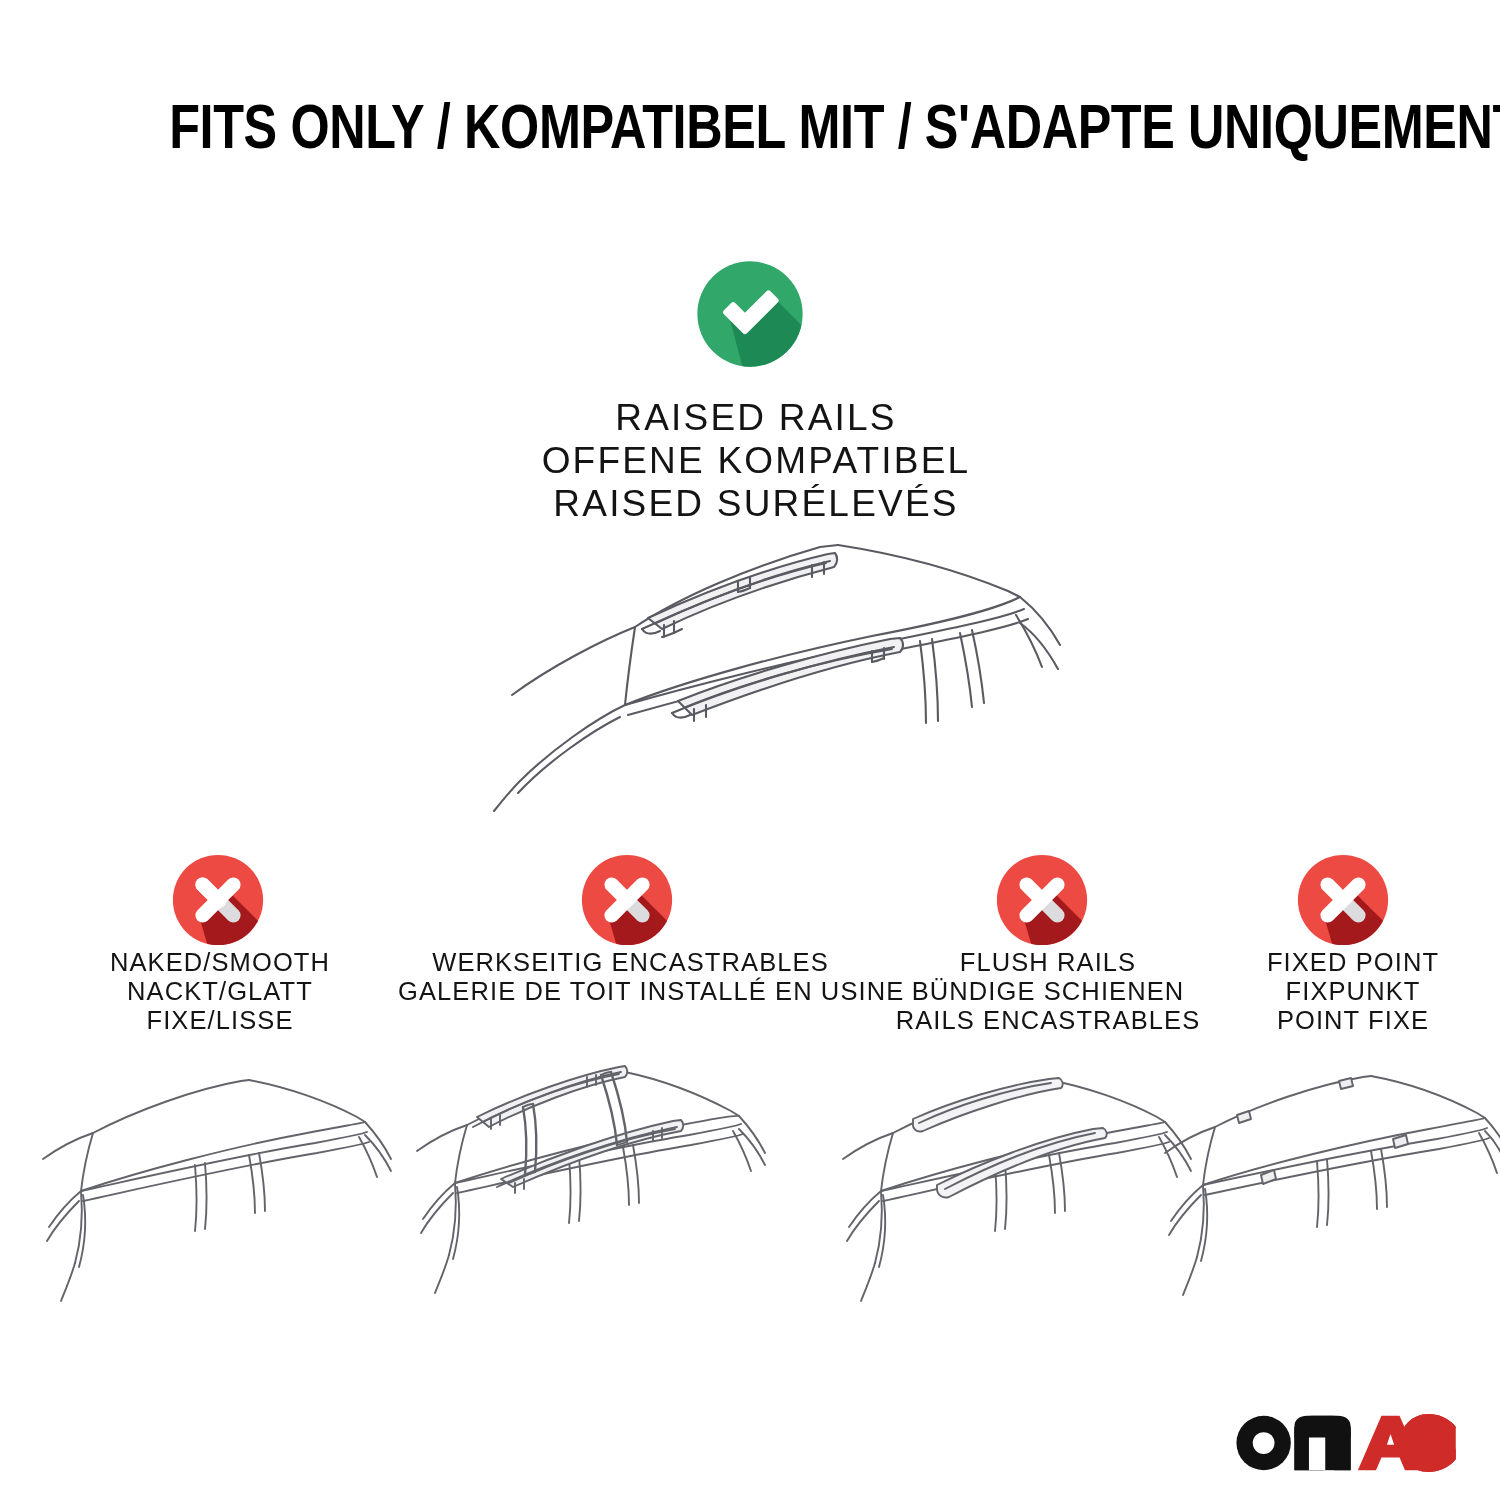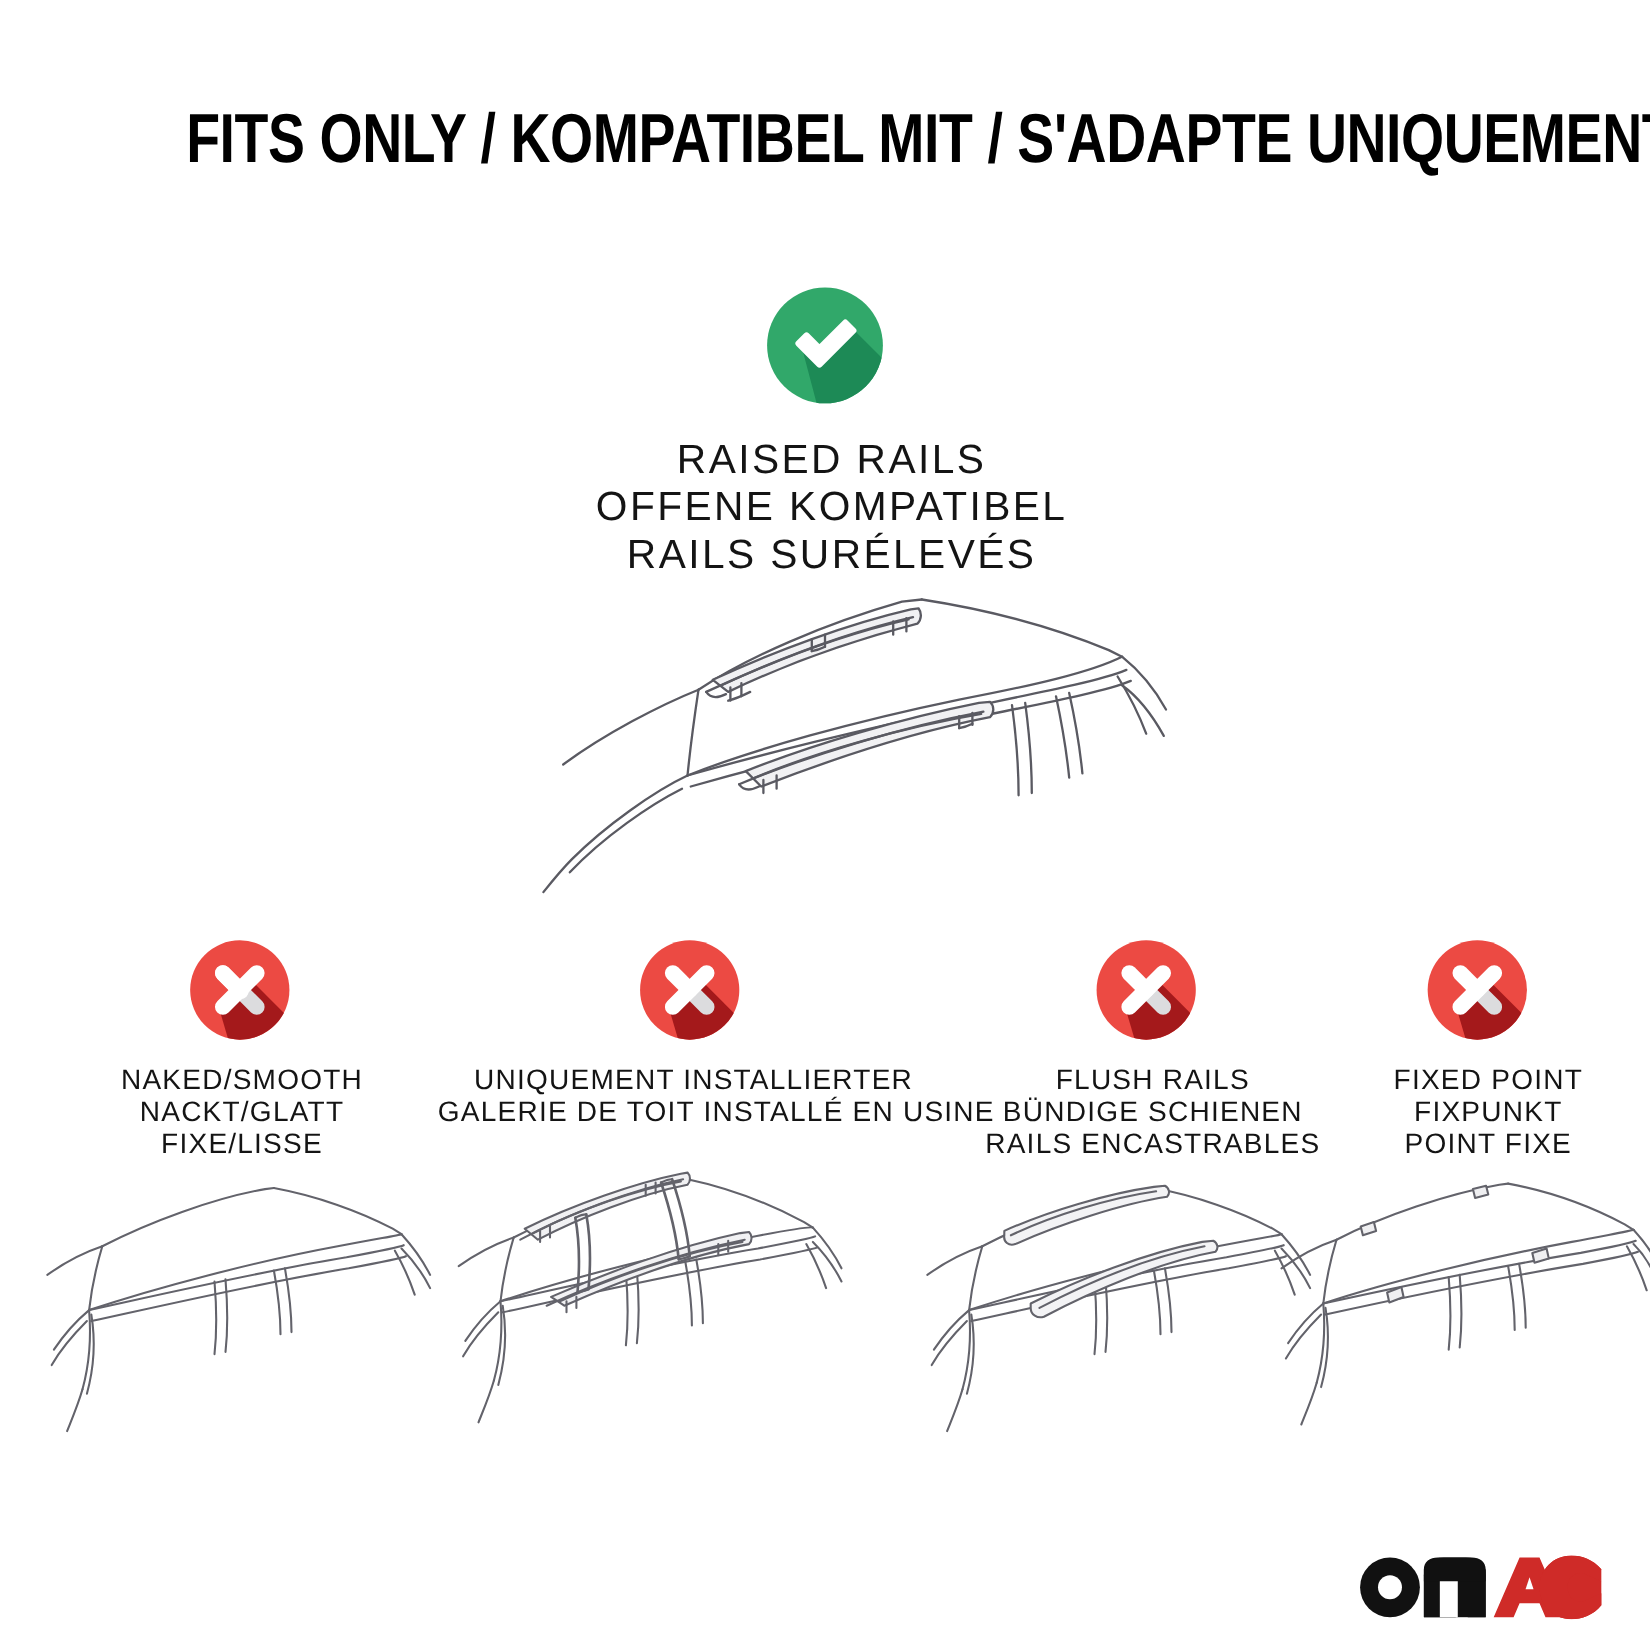--- a/index.html
+++ b/index.html
@@ -65,21 +65,21 @@
   
   .cols{
     position:absolute;left:0;top:852px;width:1500px;height:200px;
   }
   .col{
     position:absolute;top:0;text-align:center;
   }
   .col .col-badge{
     width:96px;height:96px;margin:0 auto;
   }
-  .col .col-labels{margin-top:20px;}
+  .col .col-labels{margin-top:0;}
   .col .label-line{
     font-size:25.5px;
     line-height:29px;
     letter-spacing:1.1px;
   }
   .col-1{left:30px;width:380px;}
   .col-2{left:398px;width:465px;}
   .col-3{left:858px;width:380px;}
   .col-4{left:1218px;width:270px;}
 
@@ -129,21 +129,21 @@
         <circle cx="50" cy="50" r="47" fill="#31a86a"></circle>
         <g clip-path="url(#heroClip)">
           <path d="M30 47 L45 62 L70 34 L100 64 L100 100 L44 100 Z" fill="#1d8a56"></path>
         </g>
         <path d="M28.5 48.5 l6.5 -6.5 l10.5 10.5 l21 -21 l6.5 6.5 l-27.5 27.5 Z" fill="#ffffff" stroke="#ffffff" stroke-width="5" stroke-linejoin="round" stroke-linecap="round"></path>
       </svg>
     </div>
     <div class="hero-labels">
       <div class="label-line">RAISED RAILS</div>
       <div class="label-line">OFFENE KOMPATIBEL</div>
-      <div class="label-line">RAILS SURÉLEVÉS</div>
+      <div class="label-line">RAISED SURÉLEVÉS</div>
     </div>
   </div>
 
   <div class="hero-art">
     <svg viewBox="0 0 660 320" aria-hidden="true">
       <g fill="none" stroke="#5a5a62" stroke-width="2.1" stroke-linecap="round" stroke-linejoin="round">
 
         <path d="M215 122 C 260 92, 330 62, 400 42 L 418 40"></path>
         <path d="M418 40 C 470 48, 530 62, 588 86 L 600 92"></path>
         <path d="M215 122 C 212 142, 208 170, 205 200"></path>
@@ -235,21 +235,21 @@
             <path d="M58 38 L100 80 L100 100 L40 100 L30 66 Z" fill="#a4191b"></path>
           </g>
           <g stroke-linecap="round" stroke-linejoin="round">
             <path d="M50 50 L66 66" stroke="#dcdcde" stroke-width="15"></path>
             <path d="M66 34 L34 66" stroke="#ffffff" stroke-width="15"></path>
             <path d="M34 34 L50 50" stroke="#ffffff" stroke-width="15"></path>
           </g>
         </svg>
       </div>
       <div class="col-labels">
-        <div class="label-line">UNIQUEMENT INSTALLIERTER</div>
+        <div class="label-line">WERKSEITIG ENCASTRABLES</div>
         <div class="label-line">GALERIE DE TOIT INSTALLÉ EN USINE</div>
       </div>
     </div>
 
     <div class="col col-4">
       <div class="col-badge icon-wrap">
         <svg viewBox="0 0 100 100" width="96" height="96" aria-hidden="true">
           <defs>
               <clipPath id="xc4">
                 <circle cx="50" cy="50" r="47"></circle>

